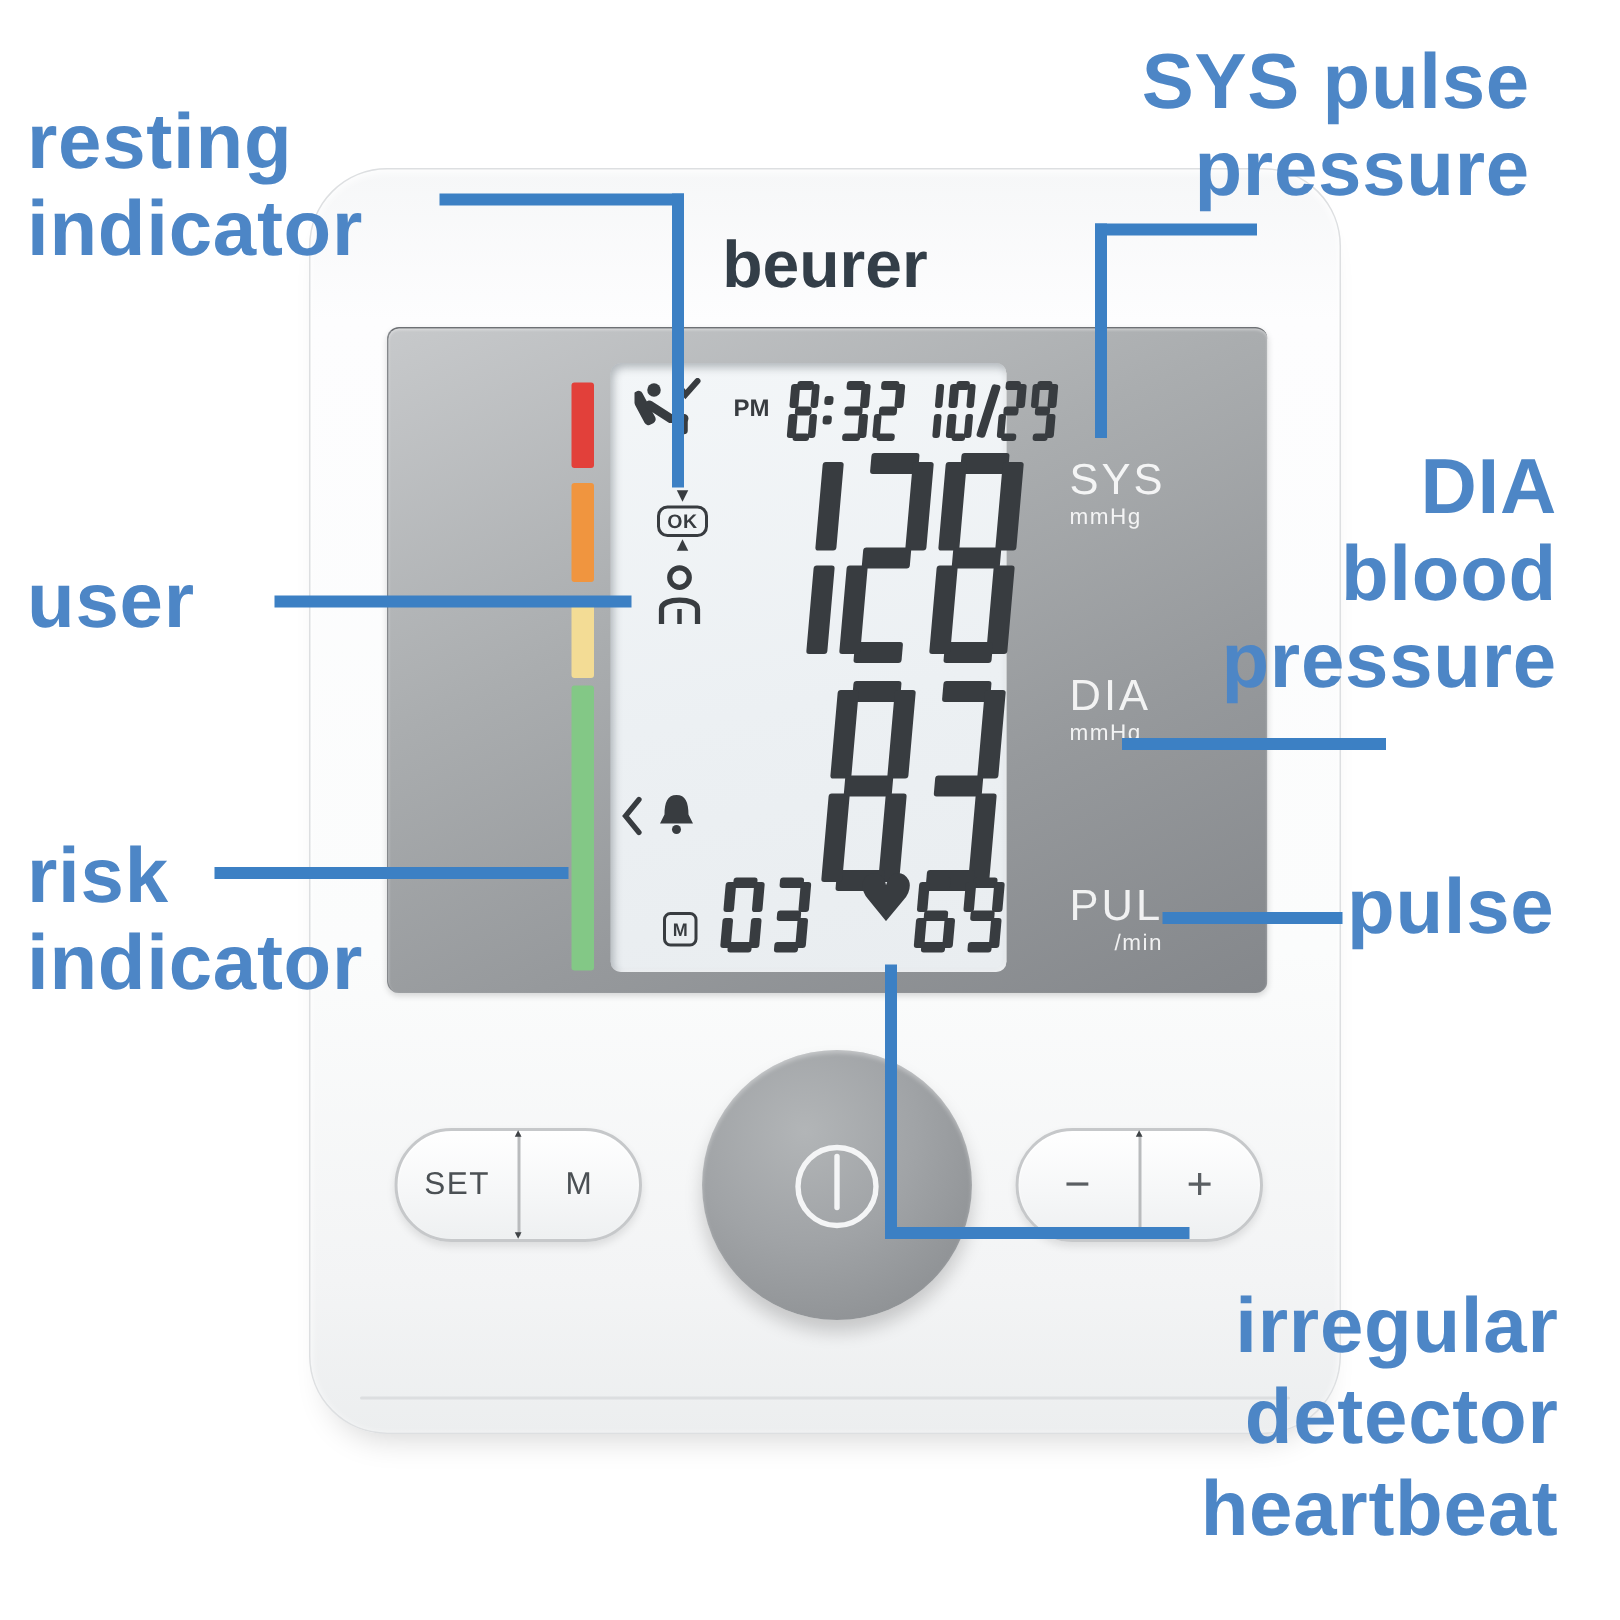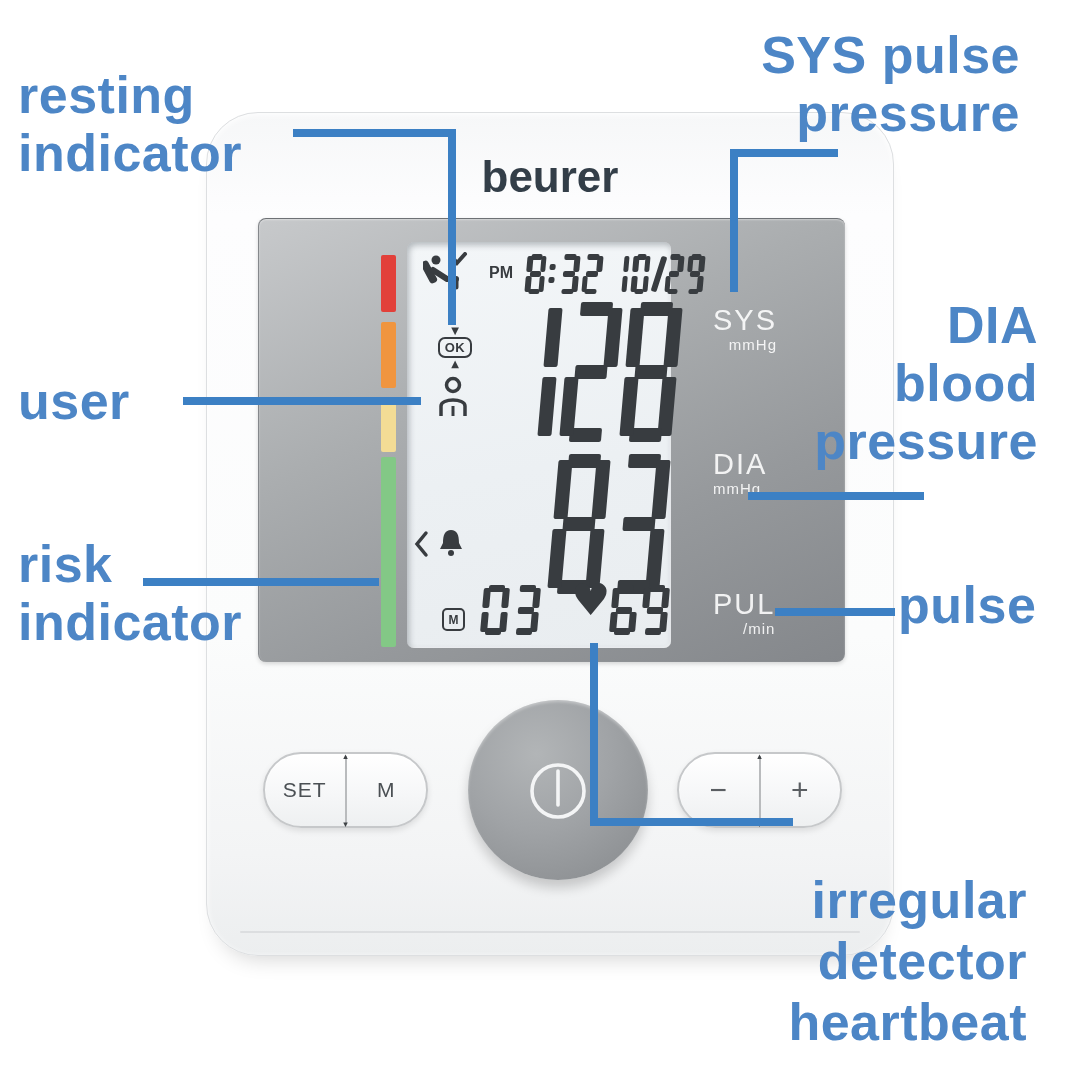--- a/index.html
+++ b/index.html
@@ -15,24 +15,24 @@
   body{background:#ffffff;font-family:"Liberation Sans",sans-serif;}
   .stage{position:relative;width:1080px;height:1080px;background:#ffffff;overflow:hidden;}
 
   
   .lbl{position:absolute;color:var(--label-blue);font-size:52px;font-weight:bold;
        line-height:58px;letter-spacing:.5px;z-index:7;}
   .lbl.right{text-align:right;}
   .lbl-resting{left:18px;top:66px;}
   .lbl-sys{right:60px;top:26px;}
   .lbl-user{left:18px;top:372px;}
-  .lbl-risk{left:18px;top:535px;}
+  .lbl-risk{left:18px;top:555px;}
   .lbl-dia{right:42px;top:296px;}
   .lbl-pulse{left:898px;top:576px;}
-  .lbl-irregular{right:53px;top:854px;line-height:61px;margin-top:16px;}
+  .lbl-irregular{right:41px;top:854px;line-height:61px;}
 
   
   .cline{position:absolute;background:var(--line-blue);z-index:6;}
   .l-resting-h{left:293px;top:129px;width:163px;height:8px;}
   .l-resting-v{left:448px;top:129px;width:8px;height:196px;}
   .l-sys-h{left:730px;top:149px;width:108px;height:8px;}
   .l-sys-v{left:730px;top:149px;width:8px;height:143px;}
   .l-user{left:183px;top:397px;width:238px;height:8px;}
   .l-risk{left:143px;top:578px;width:236px;height:8px;}
   .l-dia{left:748px;top:492px;width:176px;height:8px;}
@@ -71,21 +71,21 @@
   .lcd *{color:var(--digit-color);}
   .lcd-abs{position:absolute;}
 
   .meridiem{left:82px;top:22px;font-size:16px;font-weight:bold;}
   .heart{left:164px;top:336px;font-size:44px;font-family:"DejaVu Sans",sans-serif;line-height:1;}
 
   
   .bz-label{position:absolute;color:rgba(255,255,255,.88);z-index:3;line-height:1;}
   .bz-label .big{font-size:29px;letter-spacing:2px;}
   .bz-label .small{font-size:15px;letter-spacing:1px;margin-top:2px;}
-  .bz-sys{left:713px;top:306px;text-align:right;}
+  .bz-sys{left:713px;top:306px;}
   .bz-dia{left:713px;top:450px;}
   .bz-pul{left:713px;top:590px;text-align:right;}
 
   
   .segrow{display:flex;gap:var(--sg);transform:skewX(-5deg);}
   .sd{position:relative;width:var(--dw);height:var(--dh);flex:none;}
   .sg{position:absolute;background:var(--digit-color);border-radius:2px;display:none;}
   .sg.on{display:block;}
   .sg.a{top:0;left:calc(var(--st)*.7);right:calc(var(--st)*.7);height:var(--st);}
   .sg.g{top:calc(50% - var(--st)/2);left:calc(var(--st)*.7);right:calc(var(--st)*.7);height:var(--st);}

